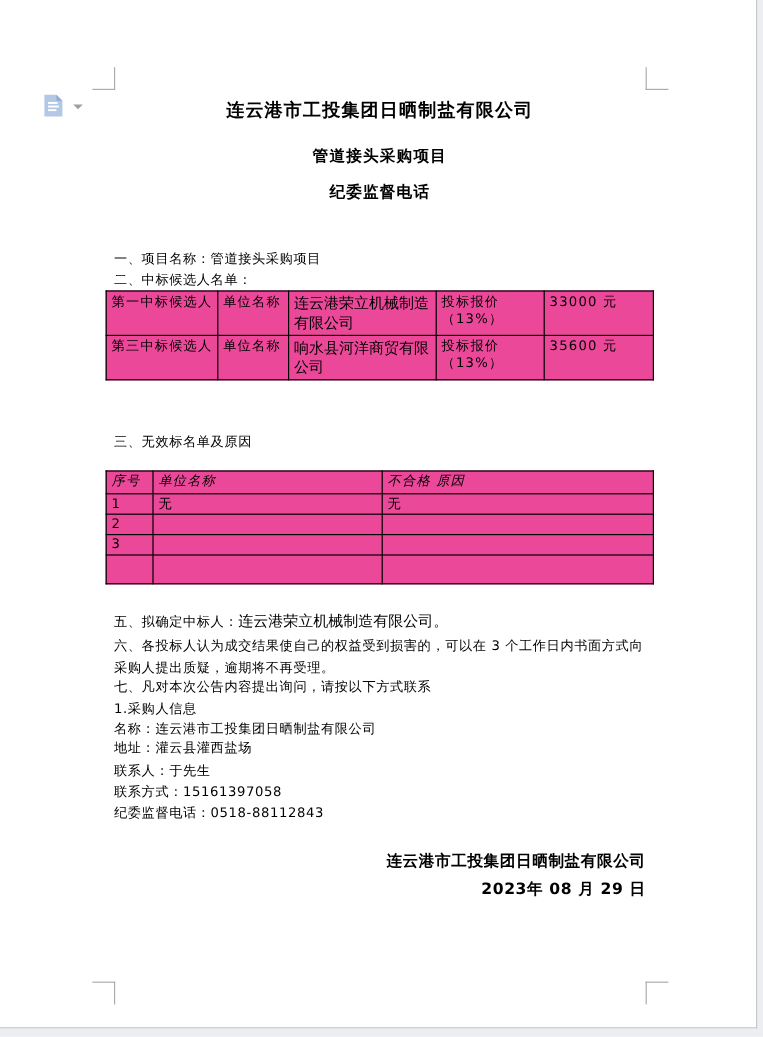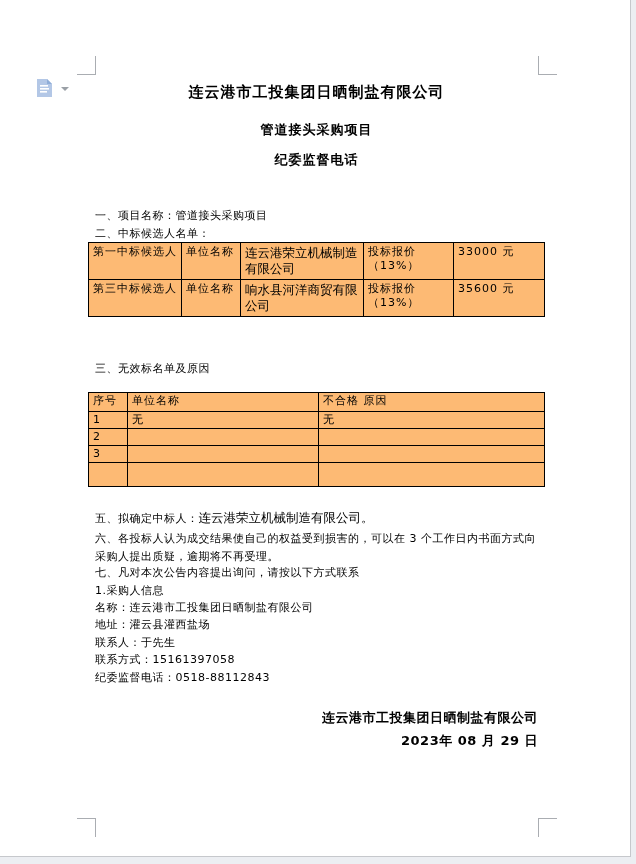--- a/index.html
+++ b/index.html
@@ -43,27 +43,27 @@
   .s6{top:530px;line-height:18px;}
   .s7{top:566px;}
   .b1{top:584px;}
   .c1{top:601px;}
   .c2{top:619px;font-family:Liberation Mono, monospace;}
   .c3{top:636px;}
   .c4{top:653px;}
   .c5{top:671px;}
   .bigname{font-size:12.5px;letter-spacing:0;}
   
-  table{border-collapse:collapse;table-layout:fixed;position:absolute;left:88px;background:#fdba74;}
+  table{border-collapse:collapse;table-layout:fixed;position:absolute;left:88px;background:#ec4899;}
   td{border:1px solid #000;vertical-align:top;padding:2px 4px;font-size:11px;line-height:14px;letter-spacing:1px;overflow:hidden;}
   .tbl1{top:242px;width:456px;}
   .tbl1 tr{height:33px;}
   .tbl1 td.company{font-size:12.5px;line-height:16px;letter-spacing:0;}
   .tbl2{top:392px;width:456px;}
-  .tbl2 tr.hrow{height:19px;}
+  .tbl2 tr.hrow{height:19px;font-style:italic;}
   .tbl2 tr.r1{height:15px;}
   .tbl2 tr.r2{height:16px;}
   .tbl2 tr.r3{height:16px;}
   .tbl2 tr.r4{height:24px;}
   .tbl2 td{padding:1px 4px;}
   
   .sig{left:95px;width:443px;text-align:right;font-weight:bold;font-size:13px;letter-spacing:0.5px;}
   .sig1{top:709px;}
   .sig2{top:732px;}
 </style>

